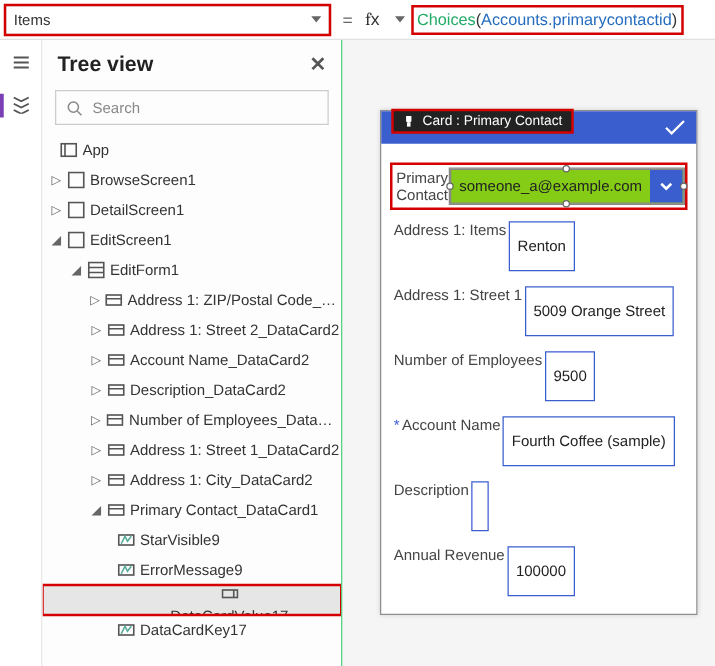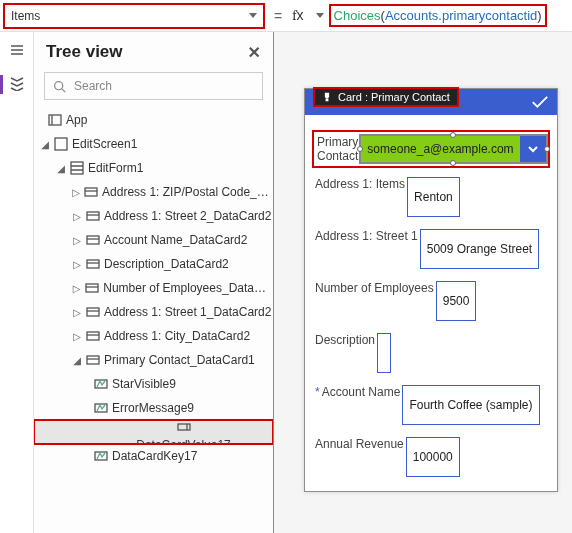--- a/index.html
+++ b/index.html
@@ -92,20 +92,38 @@
       <div class="node" style="padding-left:14px">
         <span class="ico">
             <svg viewBox="0 0 14 14">
               <rect x="1" y="2" width="12" height="10"></rect>
               <path d="M4 2v10"></path>
             </svg>
           </span>
         <span class="lbl">App</span>
       </div>
       <div class="node" style="padding-left:6px">
+        <span class="tw col"></span>
+        <span class="ico">
+            <svg viewBox="0 0 14 14">
+              <rect x="1" y="1" width="12" height="12"></rect>
+            </svg>
+          </span>
+        <span class="lbl">BrowseScreen1</span>
+      </div>
+      <div class="node" style="padding-left:6px">
+        <span class="tw col"></span>
+        <span class="ico">
+            <svg viewBox="0 0 14 14">
+              <rect x="1" y="1" width="12" height="12"></rect>
+            </svg>
+          </span>
+        <span class="lbl">DetailScreen1</span>
+      </div>
+      <div class="node" style="padding-left:6px">
         <span class="tw exp"></span>
         <span class="ico">
             <svg viewBox="0 0 14 14">
               <rect x="1" y="1" width="12" height="12"></rect>
             </svg>
           </span>
         <span class="lbl">EditScreen1</span>
       </div>
       <div class="node" style="padding-left:22px">
         <span class="tw exp"></span>
@@ -280,29 +298,29 @@
               <span>5009 Orange Street</span>
             </div>
         </div>
         <div class="group">
           <span class="field-lbl">Number of Employees</span>
           <div class="inp">
               <span>9500</span>
             </div>
         </div>
         <div class="group">
+          <span class="field-lbl"><span class="star">*</span><span>Account Name</span></span>
+          <div class="inp">
+              <span>Fourth Coffee (sample)</span>
+            </div>
+        </div>
+        <div class="group">
           <span class="field-lbl">Description</span>
           <div class="inp">
               <span></span>
-            </div>
-        </div>
-        <div class="group">
-          <span class="field-lbl"><span class="star">*</span><span>Account Name</span></span>
-          <div class="inp">
-              <span>Fourth Coffee (sample)</span>
             </div>
         </div>
         <div class="group">
           <span class="field-lbl">Annual Revenue</span>
           <div class="inp">
               <span>100000</span>
             </div>
         </div>
       </div>
     </div>

